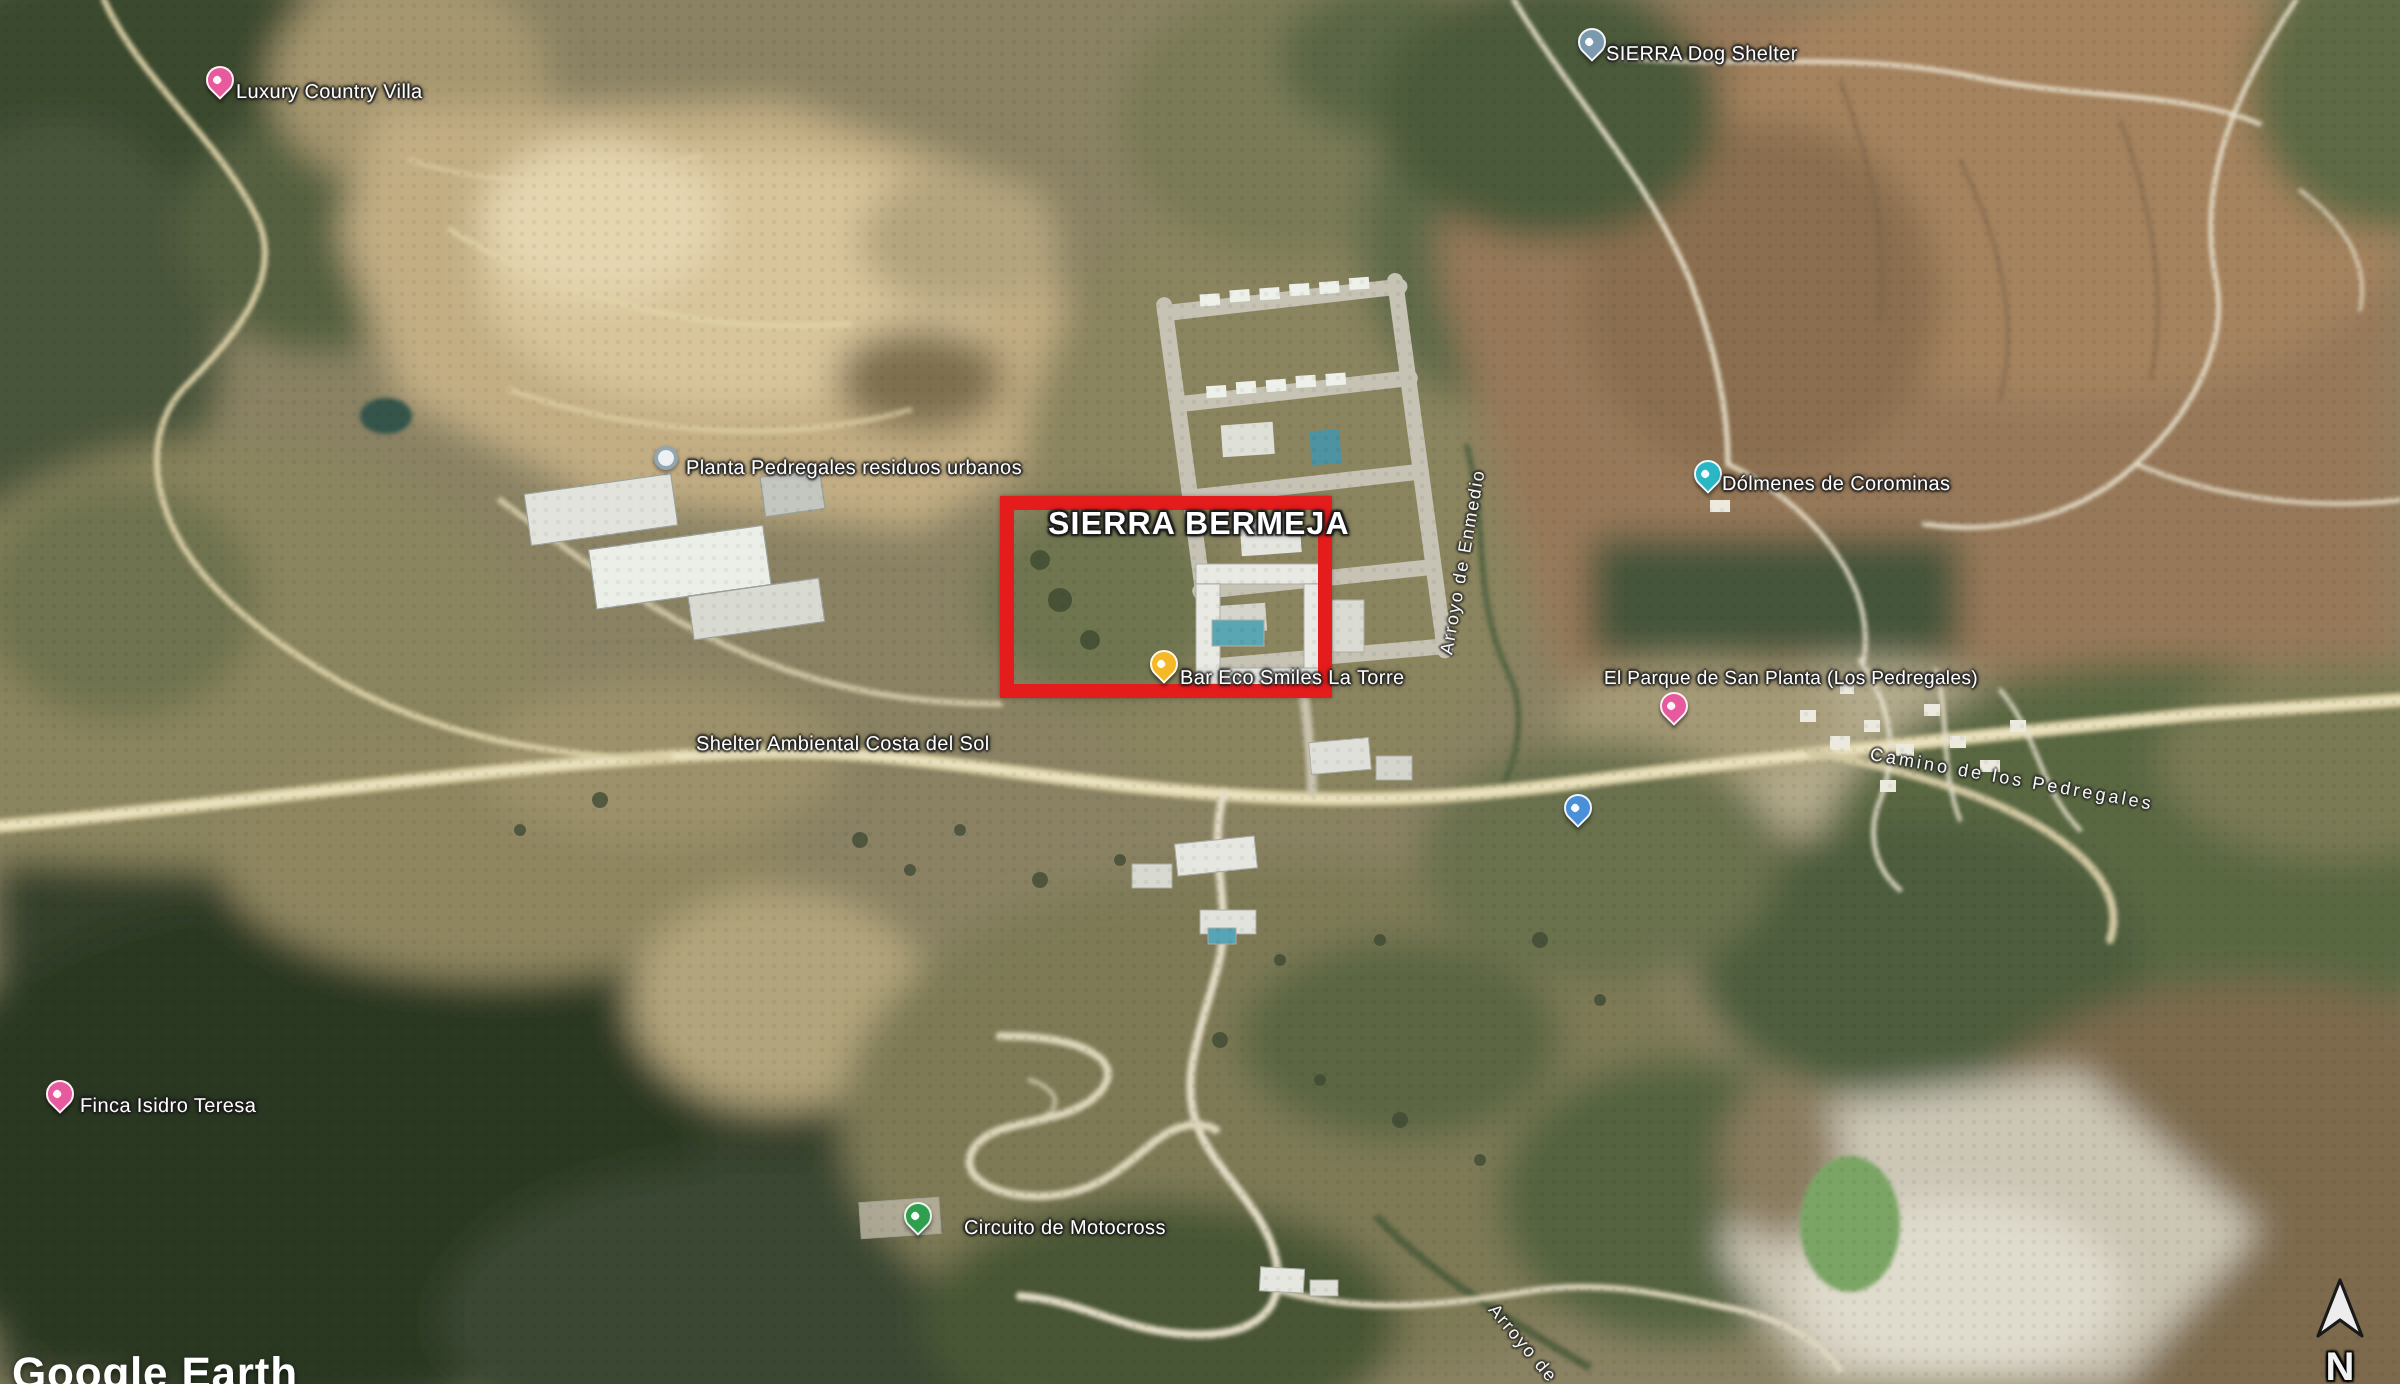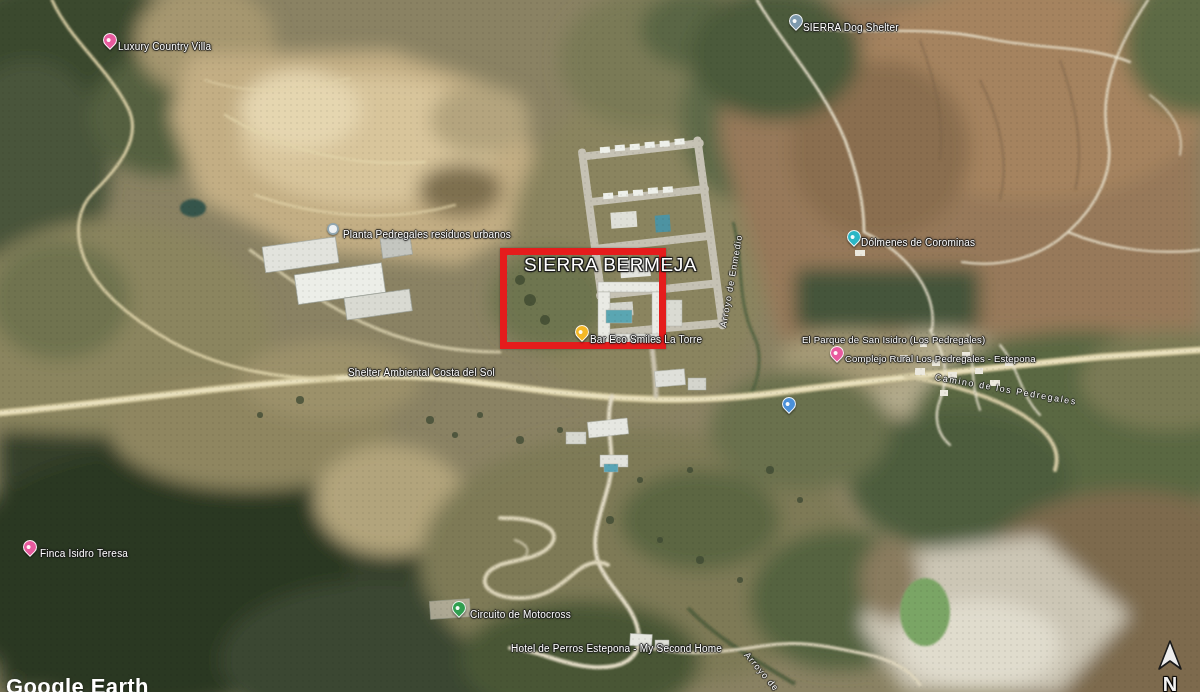--- a/index.html
+++ b/index.html
@@ -9,21 +9,21 @@
   }
   .stage{position:absolute;inset:0;width:1200px;height:692px}
   svg.terrain{position:absolute;left:0;top:0;z-index:1}
   .grain{position:absolute;inset:0;z-index:5;pointer-events:none;
     background-image:radial-gradient(rgba(20,24,12,.16) 1px,transparent 1.4px);
     background-size:6px 6px;opacity:.35}
   .highlight-box{position:absolute;left:500px;top:248px;width:166px;height:101px;
     border:7px solid #e51c1c;box-sizing:border-box;z-index:20;
     box-shadow:0 0 2px rgba(0,0,0,.35)}
   .highlight-caption{position:absolute;left:524px;top:254px;z-index:21;
-    font-size:19px;font-weight:normal;color:#fff;letter-spacing:.6px;white-space:nowrap;
+    font-size:16px;font-weight:bold;color:#fff;letter-spacing:.6px;white-space:nowrap;
     text-shadow:-1px -1px 1px #1a1a1a,1px -1px 1px #1a1a1a,-1px 1px 1px #1a1a1a,1px 1px 1px #1a1a1a,0 0 3px #000}
   .place{position:absolute;white-space:nowrap;z-index:30}
   .label{color:#fff;font-size:10px;letter-spacing:.2px;
     text-shadow:-1px 0 1px #1c1c1c,1px 0 1px #1c1c1c,0 -1px 1px #1c1c1c,0 1px 1px #1c1c1c,0 0 3px rgba(0,0,0,.9)}
   .label.sm{font-size:9.5px}
   .pin{position:absolute;width:12px;height:12px;border-radius:50% 50% 50% 0;
     transform:rotate(-45deg);border:1px solid rgba(255,255,255,.9);
     box-shadow:-1px 1px 2px rgba(0,0,0,.5);z-index:29}
   .pin::after{content:"";position:absolute;width:4px;height:4px;left:3px;top:3px;
     background:rgba(255,255,255,.95);border-radius:50%}
@@ -256,36 +256,30 @@
   <div class="place" style="left:343px;top:224px">
     <span class="label">Planta Pedregales residuos urbanos</span>
   </div>
   <div class="place" style="left:861px;top:232px">
     <span class="label">Dólmenes de Corominas</span>
   </div>
   <div class="place" style="left:590px;top:329px">
     <span class="label">Bar Eco Smiles La Torre</span>
   </div>
   <div class="place" style="left:802px;top:329px">
-    <span class="label sm">El Parque de San Isidro (Los Pedregales)</span>
-  </div>
-  <div class="place" style="left:845px;top:348px">
-    <span class="label sm">Complejo Rural Los Pedregales - Estepona</span>
+    <span class="label sm">El Parque de San Planta (Los Pedregales)</span>
   </div>
   <div class="place" style="left:348px;top:362px">
     <span class="label">Shelter Ambiental Costa del Sol</span>
   </div>
   <div class="place" style="left:40px;top:543px">
     <span class="label">Finca Isidro Teresa</span>
   </div>
-  <div class="place" style="left:470px;top:604px">
+  <div class="place" style="left:482px;top:604px">
     <span class="label">Circuito de Motocross</span>
-  </div>
-  <div class="place" style="left:511px;top:638px">
-    <span class="label">Hotel de Perros Estepona - My Second Home</span>
   </div>
 
   <div class="geo-label rot-up" style="left:728px;top:318px">Arroyo de Enmedio</div>
   <div class="geo-label rot-dn" style="left:750px;top:650px">Arroyo de</div>
   <div class="geo-label rot-road" style="left:936px;top:372px">Camino de los Pedregales</div>
 
   <div class="watermark">Google Earth</div>
 
   <div class="compass">
     <svg width="30" height="34" viewBox="0 0 30 34">

